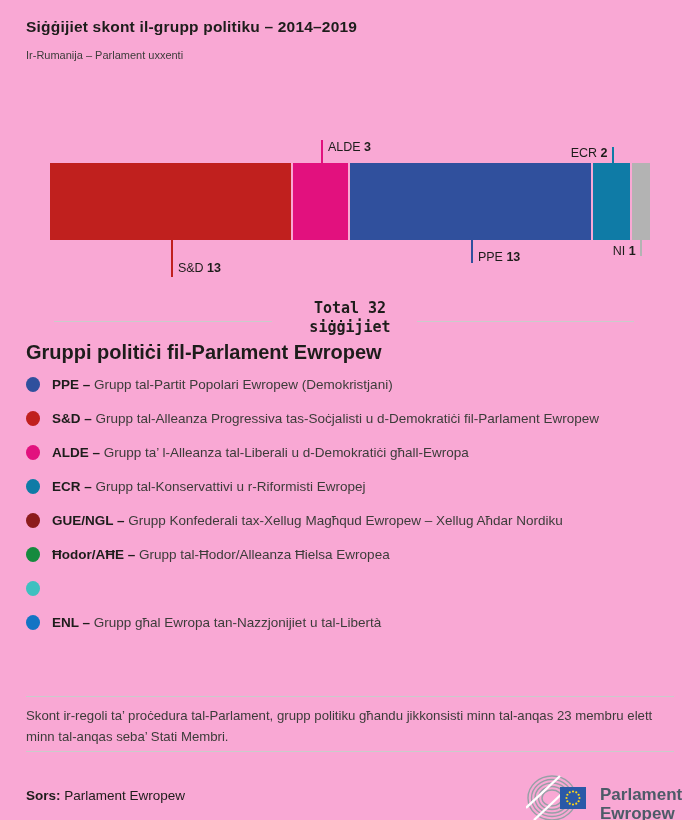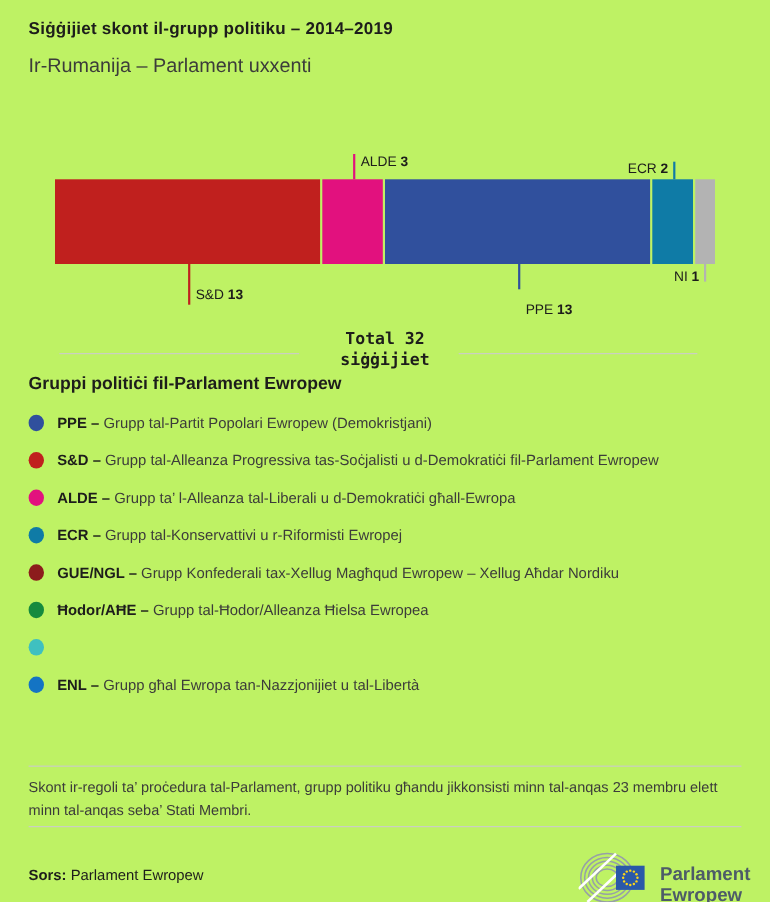--- a/index.html
+++ b/index.html
@@ -1,32 +1,32 @@
 <!DOCTYPE html>
 <html><head>
 <meta charset="utf-8">
 <style>
   html,body{margin:0;padding:0;background:#ffffff;}
-  .canvas{position:relative;width:700px;height:820px;background:#bef264;overflow:hidden;
+  .canvas{position:relative;width:700px;height:820px;background:#f9a8d4;overflow:hidden;
           font-family:"Liberation Sans",sans-serif;color:#1d1d1b;}
   .title{position:absolute;left:26px;top:18px;font-size:15.5px;font-weight:700;letter-spacing:.2px;}
-  .subtitle{position:absolute;left:26px;top:49px;font-size:18px;font-weight:400;color:#3c3c3a;}
+  .subtitle{position:absolute;left:26px;top:49px;font-size:11px;font-weight:400;color:#3c3c3a;}
   .chart{position:absolute;left:0;top:0;width:700px;height:300px;}
   .bar{position:absolute;left:50px;top:163px;width:600px;height:77px;display:flex;gap:2px;}
   .seg{height:100%;}
   .callout-line{position:absolute;width:2px;}
   .callout-label{position:absolute;font-size:12.5px;color:#1d1d1b;white-space:nowrap;}
   .callout-label b{font-weight:700;}
   .total-wrap{position:absolute;left:0;top:299px;width:700px;}
   .total-text{position:absolute;left:0;top:0;width:700px;text-align:center;
               font-family:"DejaVu Sans Mono",monospace;font-weight:700;font-size:15px;line-height:19px;color:#1d1d1b;}
   .hline{position:absolute;height:1px;background:#cbcbcb;top:22px;}
   .hline.left{left:54px;width:218px;}
   .hline.right{left:417px;width:217px;}
-  .legend-heading{position:absolute;left:26px;top:341px;font-size:16px;font-weight:700;}
+  .legend-heading{position:absolute;left:26px;top:341px;font-size:20px;font-weight:700;}
   .legend{position:absolute;left:26px;top:367px;width:660px;}
   .legend-row{display:flex;align-items:center;height:34px;}
   .dot{width:14px;height:15px;border-radius:50%;flex:0 0 auto;margin-right:12px;}
   .legend-text{font-size:13.5px;color:#3c3c3a;}
   .legend-text b{color:#1d1d1b;font-weight:700;}
   .divider{position:absolute;left:26px;width:648px;height:1px;background:#cbcbcb;}
   .divider.d1{top:696px;}
   .divider.d2{top:751px;}
   .footnote{position:absolute;left:26px;top:705px;width:652px;font-size:13.2px;line-height:21px;color:#3c3c3a;}
   .source{position:absolute;left:26px;top:788px;font-size:13.5px;color:#1d1d1b;}
@@ -49,21 +49,21 @@
         <div class="seg" style="flex-grow: 13; background: rgb(48, 80, 157);"></div>
         <div class="seg" style="flex-grow: 2; background: rgb(15, 123, 166);"></div>
         <div class="seg" style="flex-grow: 1; background: rgb(179, 179, 179);"></div>
       </div>
     <div id="callouts">
         <div class="callout-line" style="left: 170.875px; top: 240px; height: 37px; background: rgb(192, 32, 30);"></div>
         <div class="callout-label" style="top: 261px; left: 177.875px;"><span>S&amp;D </span><b>13</b></div>
         <div class="callout-line" style="left: 320.875px; top: 140px; height: 23px; background: rgb(226, 17, 126);"></div>
         <div class="callout-label" style="top: 140px; left: 327.875px; text-align: right;"><span>ALDE </span><b>3</b></div>
         <div class="callout-line" style="left: 470.875px; top: 240px; height: 23px; background: rgb(48, 80, 157);"></div>
-        <div class="callout-label" style="top: 250px; left: 477.875px; margin-top: 24px;"><span>PPE </span><b>13</b></div>
+        <div class="callout-label" style="top: 250px; left: 477.875px;"><span>PPE </span><b>13</b></div>
         <div class="callout-line" style="left: 611.5px; top: 147px; height: 16px; background: rgb(15, 123, 166);"></div>
         <div class="callout-label" style="top: 146px; right: 92.5px; text-align: center;"><span>ECR </span><b>2</b></div>
         <div class="callout-line" style="left: 639.625px; top: 240px; height: 16px; background: rgb(179, 179, 179);"></div>
         <div class="callout-label" style="top: 244px; right: 64.375px;"><span>NI </span><b>1</b></div>
       </div>
   </div>
 
   <div class="total-wrap">
     <div class="hline left"></div>
     <div class="hline right"></div>

